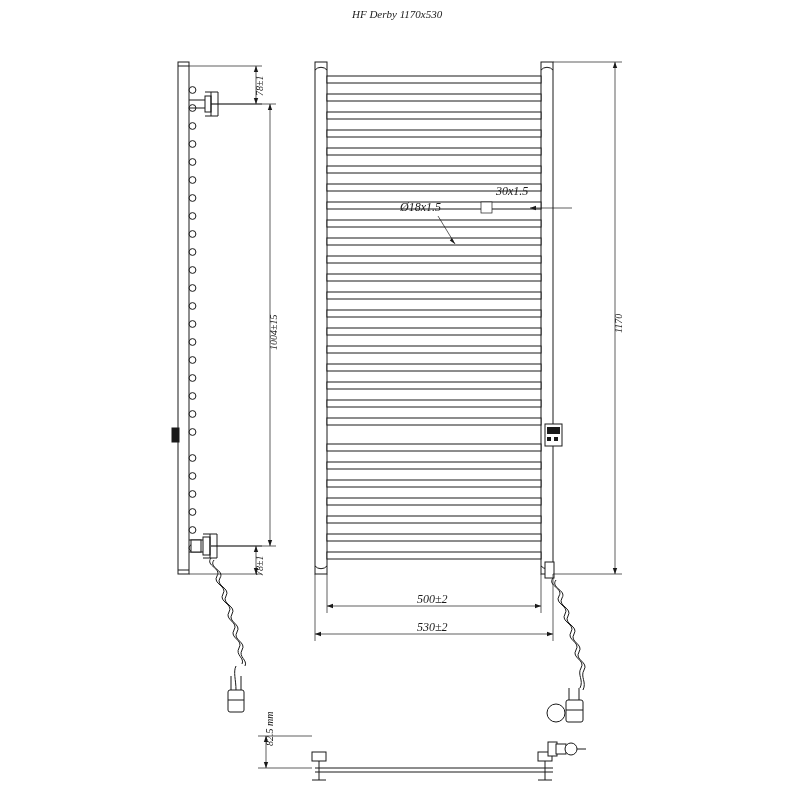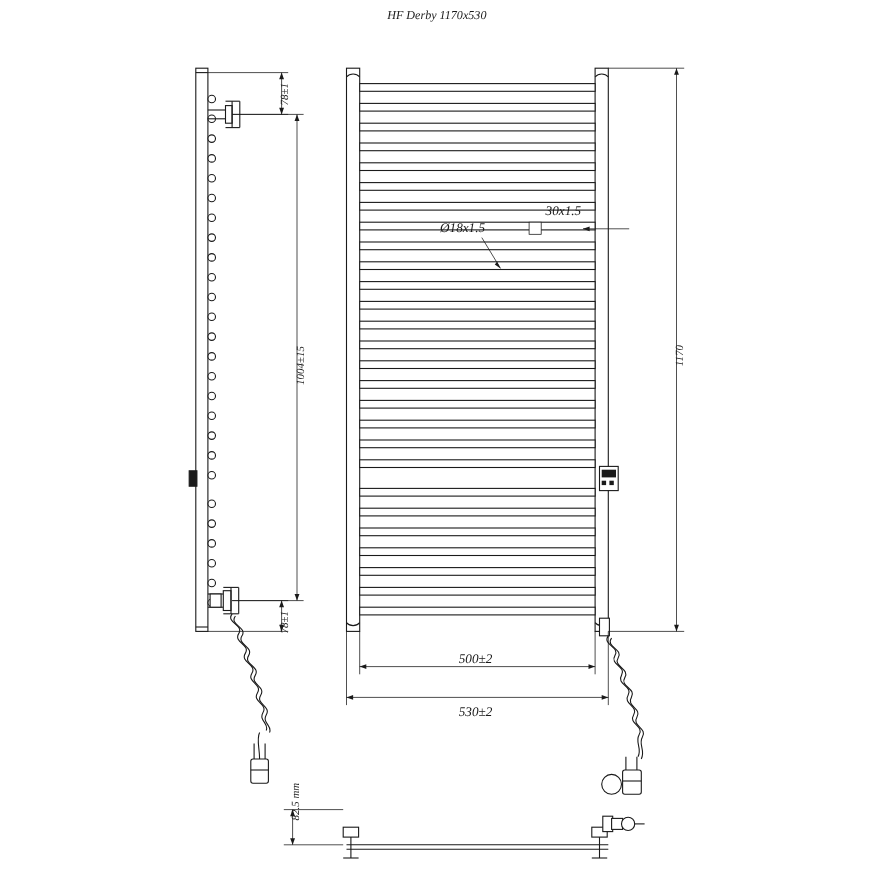--- a/index.html
+++ b/index.html
@@ -297,17 +297,17 @@
   <div class="vlbl" style="left:254px; top:576px;">78±1</div>
 
   <div class="lbl" style="left:400px; top:200px;">Ø18x1.5</div>
 
   <div class="lbl" style="left:496px; top:184px;">30x1.5</div>
 
   <div class="vlbl" style="left:613px; top:333px;">1170</div>
 
   <div class="lbl" style="left:417px; top:592px;text-align:center;">500±2</div>
 
-  <div class="lbl" style="left:417px; top:640px;">530±2</div>
+  <div class="lbl" style="left:417px; top:620px;">530±2</div>
 
   <div class="vlbl" style="left:264px; top:746px;">82.5 mm</div>
 
 </div>
 
 </body></html>

